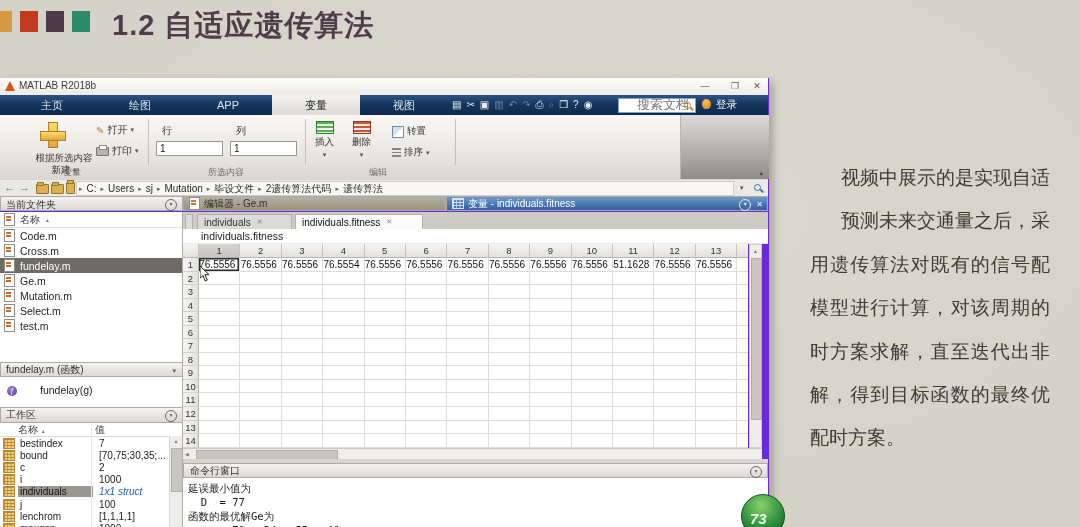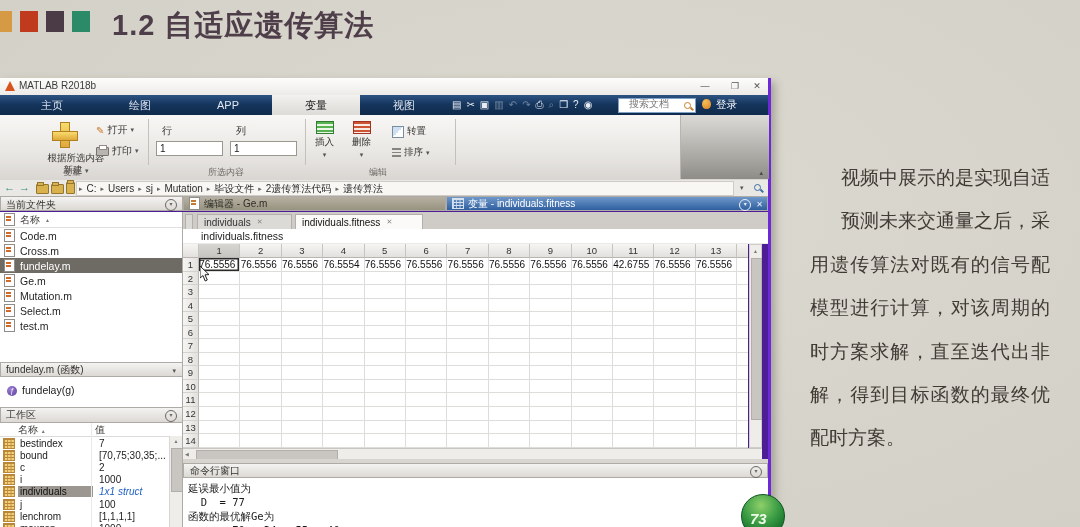--- a/index.html
+++ b/index.html
@@ -8,35 +8,35 @@
        font-family:"Liberation Sans", sans-serif; -webkit-font-smoothing:antialiased;}
   
   .squares{position:absolute;left:-6px;top:11px;display:flex;gap:8px;}
   .sq{width:18px;height:21px;display:inline-block;}
   .slide-title{position:absolute;left:112px;top:6px;font-size:29px;font-weight:600;color:#4e3e49;letter-spacing:1px;}
   .side-text{position:absolute;left:810px;top:156px;width:240px;}
   .tl{font-size:19px;line-height:43.4px;color:#403b35;white-space:nowrap;}
   .tl.full{width:240px;text-align:justify;text-align-last:justify;white-space:normal;overflow:hidden;height:43.4px;}
   .tl.indent{padding-left:31px;width:209px;}
   
-  .matlab{position:absolute;left:0;top:78px;width:768px;height:449px;background:#4c1d95;
-          box-shadow:4px 4px 8px rgba(70,65,50,.35);border-right:3px solid #6d28d9;}
+  .matlab{position:absolute;left:0;top:78px;width:768px;height:449px;background:#6d28d9;
+          box-shadow:4px 4px 8px rgba(70,65,50,.35);border-right:1px solid #6d28d9;}
   .titlebar{position:absolute;left:0;top:0;width:768px;height:17px;background:linear-gradient(#fdfdfc,#ecebe8);border-bottom:1px solid #d9d7d3;}
   .mlogo{position:absolute;left:5px;top:3px;width:0;height:0;border-left:5px solid transparent;border-right:5px solid transparent;border-bottom:10px solid #d8541f;}
   .wtitle{position:absolute;left:19px;top:2px;font-size:10px;color:#3b3b3b;}
   .wctl{position:absolute;top:0;width:26px;height:16px;text-align:center;font-size:9px;line-height:16px;color:#555;}
   .wctl.min{left:692px;} .wctl.max{left:722px;} .wctl.cls{left:748px;width:18px;}
   .tabstrip{position:absolute;left:0;top:17px;width:768px;height:20px;background:linear-gradient(#2d5484,#16365e 45%,#0f2a4b);display:flex;padding-left:8px;box-sizing:border-box;}
   .rtab{width:88px;text-align:center;font-size:11px;line-height:20px;color:#dfe6f0;}
   .rtab.active{background:linear-gradient(#f2f1ef,#dddbd7);color:#1c1c1c;}
   .qa{position:absolute;left:452px;top:20px;display:flex;gap:5px;}
   .qicon{font-size:10px;color:#e8edf4;line-height:13px;}
   .qicon.dim{opacity:.4;}
   .searchbox{position:absolute;left:618px;top:20px;width:76px;height:13px;background:#fff;border:1px solid #7fa3c8;}
-  .searchbox input{position:absolute;left:0;top:0;width:60px;height:11px;border:0;font-size:10px;padding:0 0 0 10px;color:#444;background:transparent;outline:none;font-family:Liberation Mono, monospace;}
+  .searchbox input{position:absolute;left:0;top:0;width:60px;height:11px;border:0;font-size:13px;padding:0 0 0 18px;color:#444;background:transparent;outline:none;font-family:Liberation Serif, serif;}
   .mag{width:5px;height:5px;border:1.5px solid #c87f2a;border-radius:50%;position:absolute;display:inline-block;}
   .mag::after{content:"";position:absolute;width:4px;height:1.5px;background:#c87f2a;transform:rotate(45deg);right:-3.5px;bottom:-1.5px;}
   .mag.blue{border-color:#3a6ea5;} .mag.blue::after{background:#3a6ea5;}
   .searchbox .mag{right:4px;top:3px;}
   .bell{position:absolute;left:702px;top:21px;width:9px;height:10px;background:radial-gradient(circle at 35% 30%, #f6c05a, #d97f20);border-radius:50% 50% 45% 45%;}
   .signin{position:absolute;left:716px;top:20px;font-size:10.5px;color:#fff;}
   
   .ribbon{position:absolute;left:0;top:37px;width:768px;height:65px;background:linear-gradient(#f8f7f5,#eae8e5 55%,#d9d6d2);border-bottom:1px solid #b3b0ab;}
   .rdiv{position:absolute;top:4px;height:46px;width:1px;background:#c4c1bc;}
   .rgroup{position:absolute;bottom:1px;font-size:9px;color:#6c6a66;transform:translateX(-50%);}
@@ -86,21 +86,21 @@
   .files{position:absolute;left:0;top:134px;width:182px;height:150px;background:#fff;border-right:1px solid #aeaba6;overflow:hidden;}
   .name-hdr{height:15px;border-bottom:1px solid #e2e0dc;display:flex;align-items:center;gap:5px;padding-left:4px;font-size:10px;color:#3e3d39;}
   .sortmark{font-size:5px;color:#777;}
   .file-row{height:15px;display:flex;align-items:center;gap:5px;padding-left:4px;font-size:10.5px;color:#1e1e1e;}
   .file-row.sel{background:#6e6a64;color:#fff;text-align:right;}
   .m-icon{width:9px;height:11px;background:#fff;border:1px solid #8f8d88;position:relative;flex:none;}
   .m-icon::after{content:"";position:absolute;left:1px;top:2px;width:5px;height:1.5px;background:#d06a28;box-shadow:0 3px 0 #d06a28;}
   .details-hdr{position:absolute;left:0;top:284px;width:183px;height:15px;background:linear-gradient(#f4f3f1,#dcd9d5);border:1px solid #aeaba6;box-sizing:border-box;font-size:10px;color:#33322e;line-height:13px;padding-left:5px;}
   .details-hdr .chev{position:absolute;right:6px;top:1px;font-size:7px;color:#555;}
   .details-body{position:absolute;left:0;top:299px;width:182px;height:30px;background:#fff;border-right:1px solid #aeaba6;}
-  .fn-sig{position:absolute;left:7px;top:7px;display:flex;align-items:flex-end;gap:5px;font-size:10.5px;color:#222;}
+  .fn-sig{position:absolute;left:7px;top:7px;display:flex;align-items:flex-end;gap:23px;font-size:10.5px;color:#222;}
   .fn-icon{width:10px;height:10px;border-radius:50%;background:radial-gradient(circle at 35% 30%,#9a7fd0,#5c3f9e);color:#fff;font-size:7px;line-height:10px;text-align:center;font-style:italic;}
   .ws-hdr{position:absolute;left:0;top:329px;width:183px;height:16px;background:linear-gradient(#f4f3f1,#dcd9d5);border:1px solid #aeaba6;box-sizing:border-box;font-size:10px;color:#33322e;line-height:14px;padding-left:5px;}
   .ws-body{position:absolute;left:0;top:345px;width:182px;height:104px;background:#fff;border-right:1px solid #aeaba6;overflow:hidden;}
   .ws-colhdr{height:13px;border-bottom:1px solid #dddbd7;font-size:10px;color:#3e3d39;position:relative;}
   .ws-colhdr .n{position:absolute;left:18px;top:0;} .ws-colhdr .v{position:absolute;left:95px;top:0;}
   .ws-sep{position:absolute;left:91px;top:0;bottom:0;width:1px;background:#eceae6;}
   .ws-row{height:12.2px;display:flex;align-items:center;font-size:10px;color:#1c1c1c;}
   .grid-icon{width:10px;height:9px;margin:0 3px 0 3px;border:1px solid #b8873a;background:#f3cf7a;background-image:linear-gradient(to right,#b8873a 1px,transparent 1px),linear-gradient(to bottom,#b8873a 1px,transparent 1px);background-size:3.3px 3px;flex:none;}
   .ws-name{width:73px;padding-left:2px;white-space:nowrap;overflow:hidden;}
   .ws-name.sel{background:#9b9790;color:#0d0d0d;}
@@ -184,21 +184,21 @@
       <span class="qicon">◉</span>
     </div>
   <div class="searchbox">
     <input placeholder="搜索文档" style="">
     <span class="mag"></span>
   </div>
   <span class="bell"></span>
   <span class="signin">登录</span>
 
   <div class="ribbon">
-    <div style="position:relative;width:128px;height:80px;position:absolute;left:12px;top:0;">
+    <div style="position:relative;width:128px;height:80px;position:absolute;left:0;top:0;">
       <span class="plus"></span>
       <div class="newl1">根据所选内容</div>
       <div class="newl2"><span>新建</span> <span class="ddown">▾</span></div>
     </div>
     <div class="smallbtn" style="left:96px;top:8px;">
       <span class="pencil">✎</span>
       <span>打开</span>
       <span class="ddown">▾</span>
     </div>
     <div class="smallbtn" style="left:96px;top:29px;">
@@ -423,21 +423,21 @@
       <div class="cell selcell">76.5556</div>
       <div class="cell">76.5556</div>
       <div class="cell">76.5556</div>
       <div class="cell">76.5554</div>
       <div class="cell">76.5556</div>
       <div class="cell">76.5556</div>
       <div class="cell">76.5556</div>
       <div class="cell">76.5556</div>
       <div class="cell">76.5556</div>
       <div class="cell">76.5556</div>
-      <div class="cell">42.6755</div>
+      <div class="cell">51.1628</div>
       <div class="cell">76.5556</div>
       <div class="cell">76.5556</div>
       <div class="cell pad"></div>
       <div class="rh">2</div>
       <div class="cell"></div>
       <div class="cell"></div>
       <div class="cell"></div>
       <div class="cell"></div>
       <div class="cell"></div>
       <div class="cell"></div>

